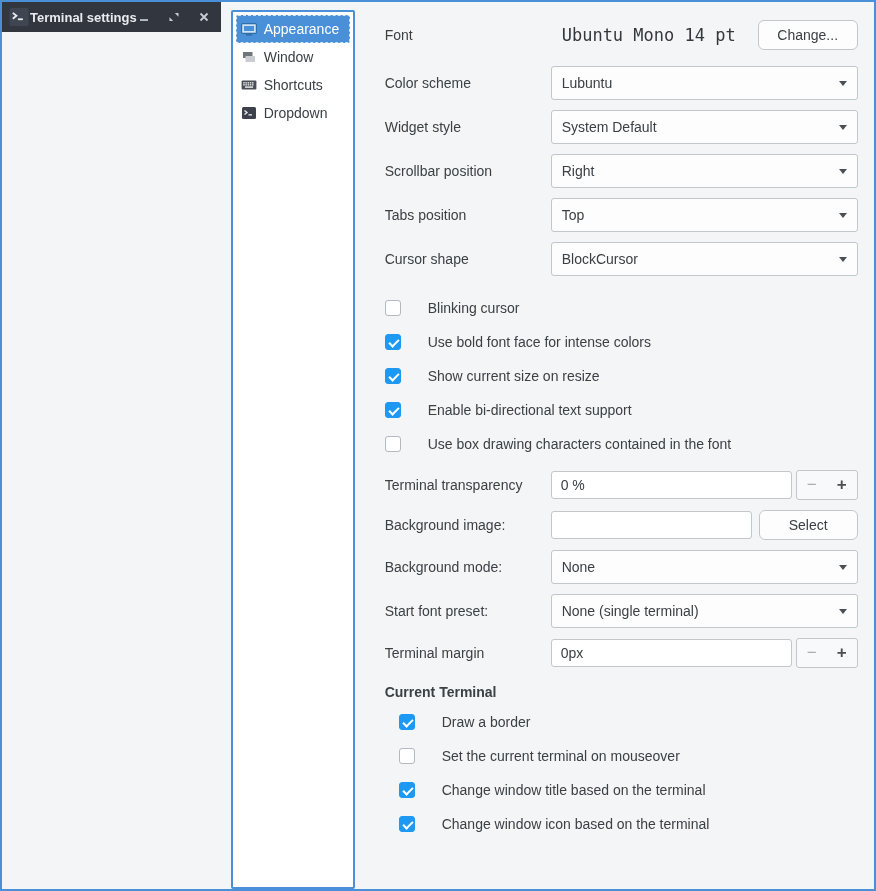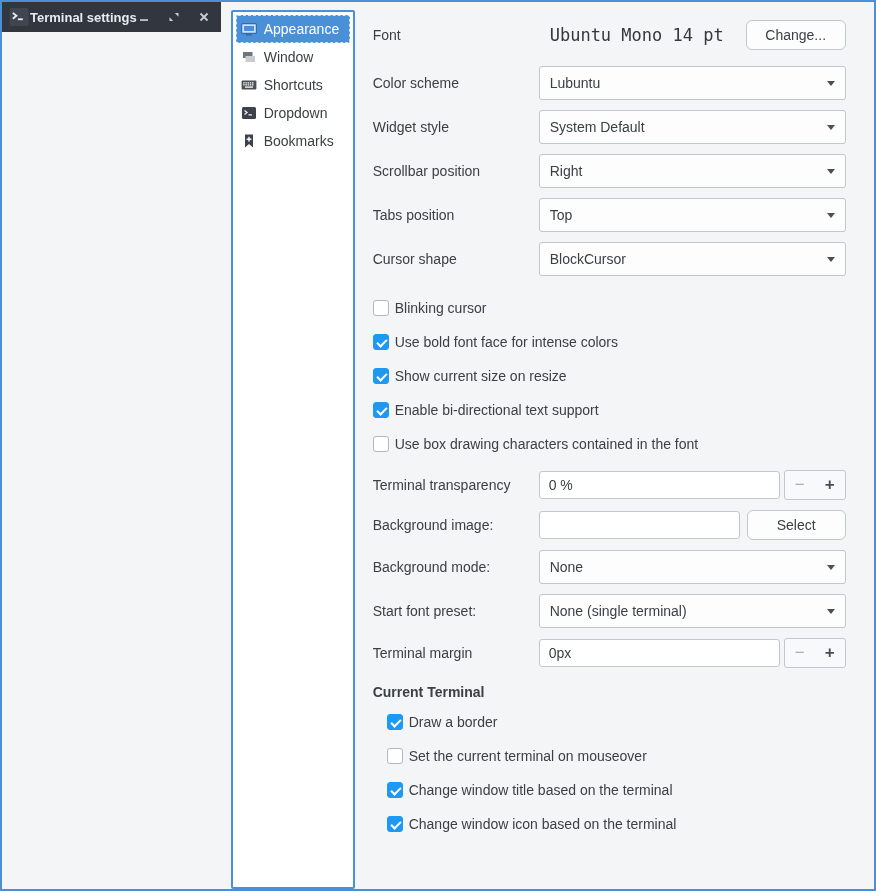--- a/index.html
+++ b/index.html
@@ -17,39 +17,39 @@
   .tb-controls{display:flex;gap:16px;align-items:center;flex-shrink:0;}
   .tb-btn{width:14px;height:14px;display:flex;align-items:center;justify-content:center;cursor:default;}
   
   .main{flex:1;display:flex;padding:8px 24px 0 10px;min-height:0;}
   .sidebar{width:124px;flex-shrink:0;border:2px solid #4a90d9;border-radius:2px;
     background:#fff;list-style:none;margin:0;padding:3px;align-self:stretch;}
   .side-item{display:flex;align-items:center;gap:7px;height:28px;padding:0 4px;
     font-size:14px;border:1px dashed transparent;border-radius:2px;white-space:nowrap;}
   .side-item.selected{background:#4a90d9;color:#fff;border-color:rgba(255,255,255,.75);}
   .icn{width:16px;height:16px;flex-shrink:0;display:inline-flex;}
-  .content{flex:1;padding:4px 0 0 18px;display:flex;flex-direction:column;min-width:0;}
+  .content{flex:1;padding:4px 0 0 18px;display:flex;flex-direction:column;min-width:0;margin-left:12px;}
   
   .row{display:flex;align-items:center;margin-bottom:10px;}
   .rlabel{width:166px;flex-shrink:0;font-size:14px;}
   .combo{flex:1;height:28px;background:#fdfdfe;border:1px solid #c2c7cb;border-radius:3px;
     display:flex;align-items:center;padding:16px 10px;font-size:14px;}
   .arrow{margin-left:auto;width:0;height:0;border-left:4px solid transparent;
     border-right:4px solid transparent;border-top:5px solid #4a4f54;}
   .font-row{margin:6px 0 16px;height:30px;}
   .font-value{margin-left:auto;font-family:"DejaVu Sans Mono",monospace;font-size:17px;
     margin-right:22px;color:#33383d;}
   .btn{height:30px;background:#fdfdfe;border:1px solid #c2c7cb;border-radius:6px;
     font-size:14px;color:#3b4045;display:inline-flex;align-items:center;justify-content:center;
     font-family:"Liberation Sans",sans-serif;padding:0 12px;}
   .change-btn{width:100px;flex-shrink:0;}
   .select-btn{width:99px;flex-shrink:0;margin-left:7px;}
   
   .cb-group{margin-top:14px;}
-  .cbrow{display:flex;align-items:flex-start;gap:6px;margin-bottom:18px;font-size:14px;}
+  .cbrow{display:flex;align-items:flex-start;gap:27px;margin-bottom:18px;font-size:14px;}
   .cb{width:16px;height:16px;border:1px solid #b4b9be;border-radius:3px;background:#fff;
     position:relative;flex-shrink:0;}
   .cb.checked{background:#1d99f3;border-color:#1d99f3;}
   .cb.checked::after{content:"";position:absolute;left:3px;top:4px;width:8px;height:4px;
     border-left:2px solid #fff;border-bottom:2px solid #fff;transform:rotate(-45deg);}
   
   .text-field{flex:1;height:28px;border:1px solid #c2c7cb;border-radius:3px;background:#fff;
     padding:0 9px;font-size:14px;color:#3b4045;font-family:"Liberation Sans",sans-serif;outline:none;min-width:0;}
   .spin{width:62px;height:30px;margin-left:4px;border:1px solid #c2c7cb;border-radius:3px;
     background:#f8f9fa;display:flex;align-items:center;justify-content:space-around;
@@ -147,32 +147,20 @@
       <li class="side-item">
         <span class="icn">
           <svg viewBox="0 0 16 16" width="16" height="16">
               <rect x="1" y="2" width="14" height="12" rx="1.5" fill="#3c414c"></rect>
               <path d="M3.5 5.5 l2.5 2 -2.5 2" stroke="#e8eaee" stroke-width="1.4" fill="none"></path>
               <rect x="7.5" y="9.2" width="3.5" height="1.3" fill="#e8eaee"></rect>
             </svg>
         </span>
         <span>Dropdown</span>
       </li>
-      <li class="side-item">
-        <span class="icn">
-          <svg viewBox="0 0 16 16" width="16" height="16">
-              <path d="M4 1.5 h8 v13 l-4 -3.6 -4 3.6 z" fill="#3c414c"></path>
-              <g fill="#fff">
-                <rect x="7.3" y="3.8" width="1.4" height="4.8"></rect>
-                <rect x="5.6" y="5.5" width="4.8" height="1.4"></rect>
-              </g>
-            </svg>
-        </span>
-        <span>Bookmarks</span>
-      </li>
     </ul>
 
     <div class="content">
 
       <div class="row font-row">
         <span class="rlabel">Font</span>
         <span class="font-value">Ubuntu Mono 14 pt</span>
         <button class="btn change-btn">Change...</button>
       </div>
 

